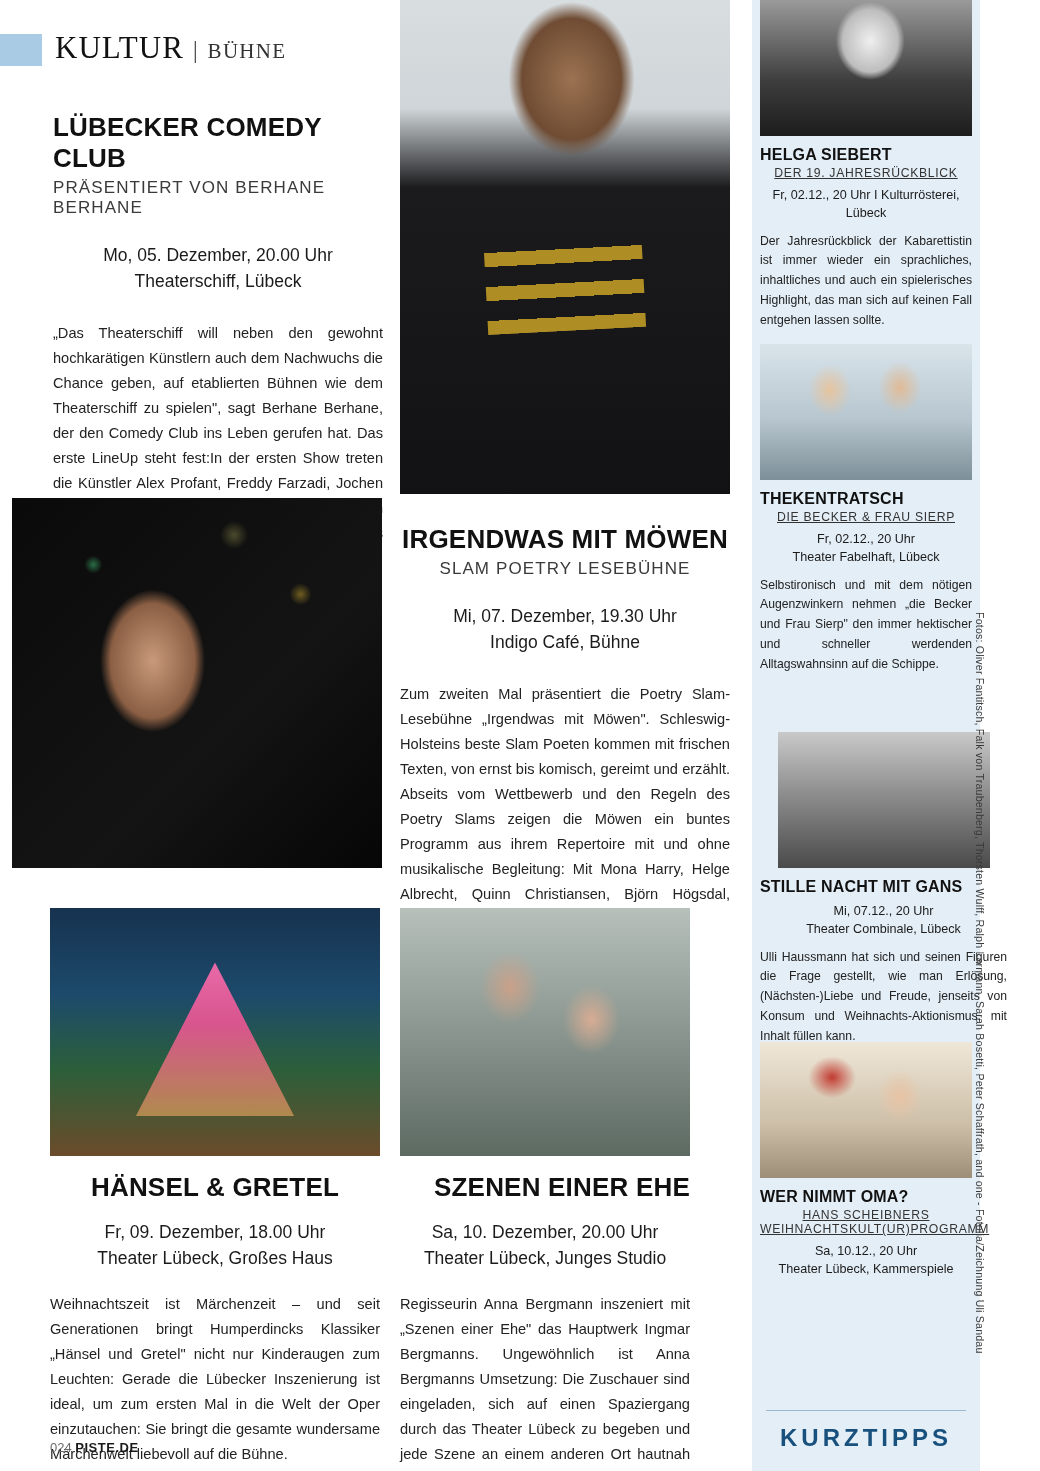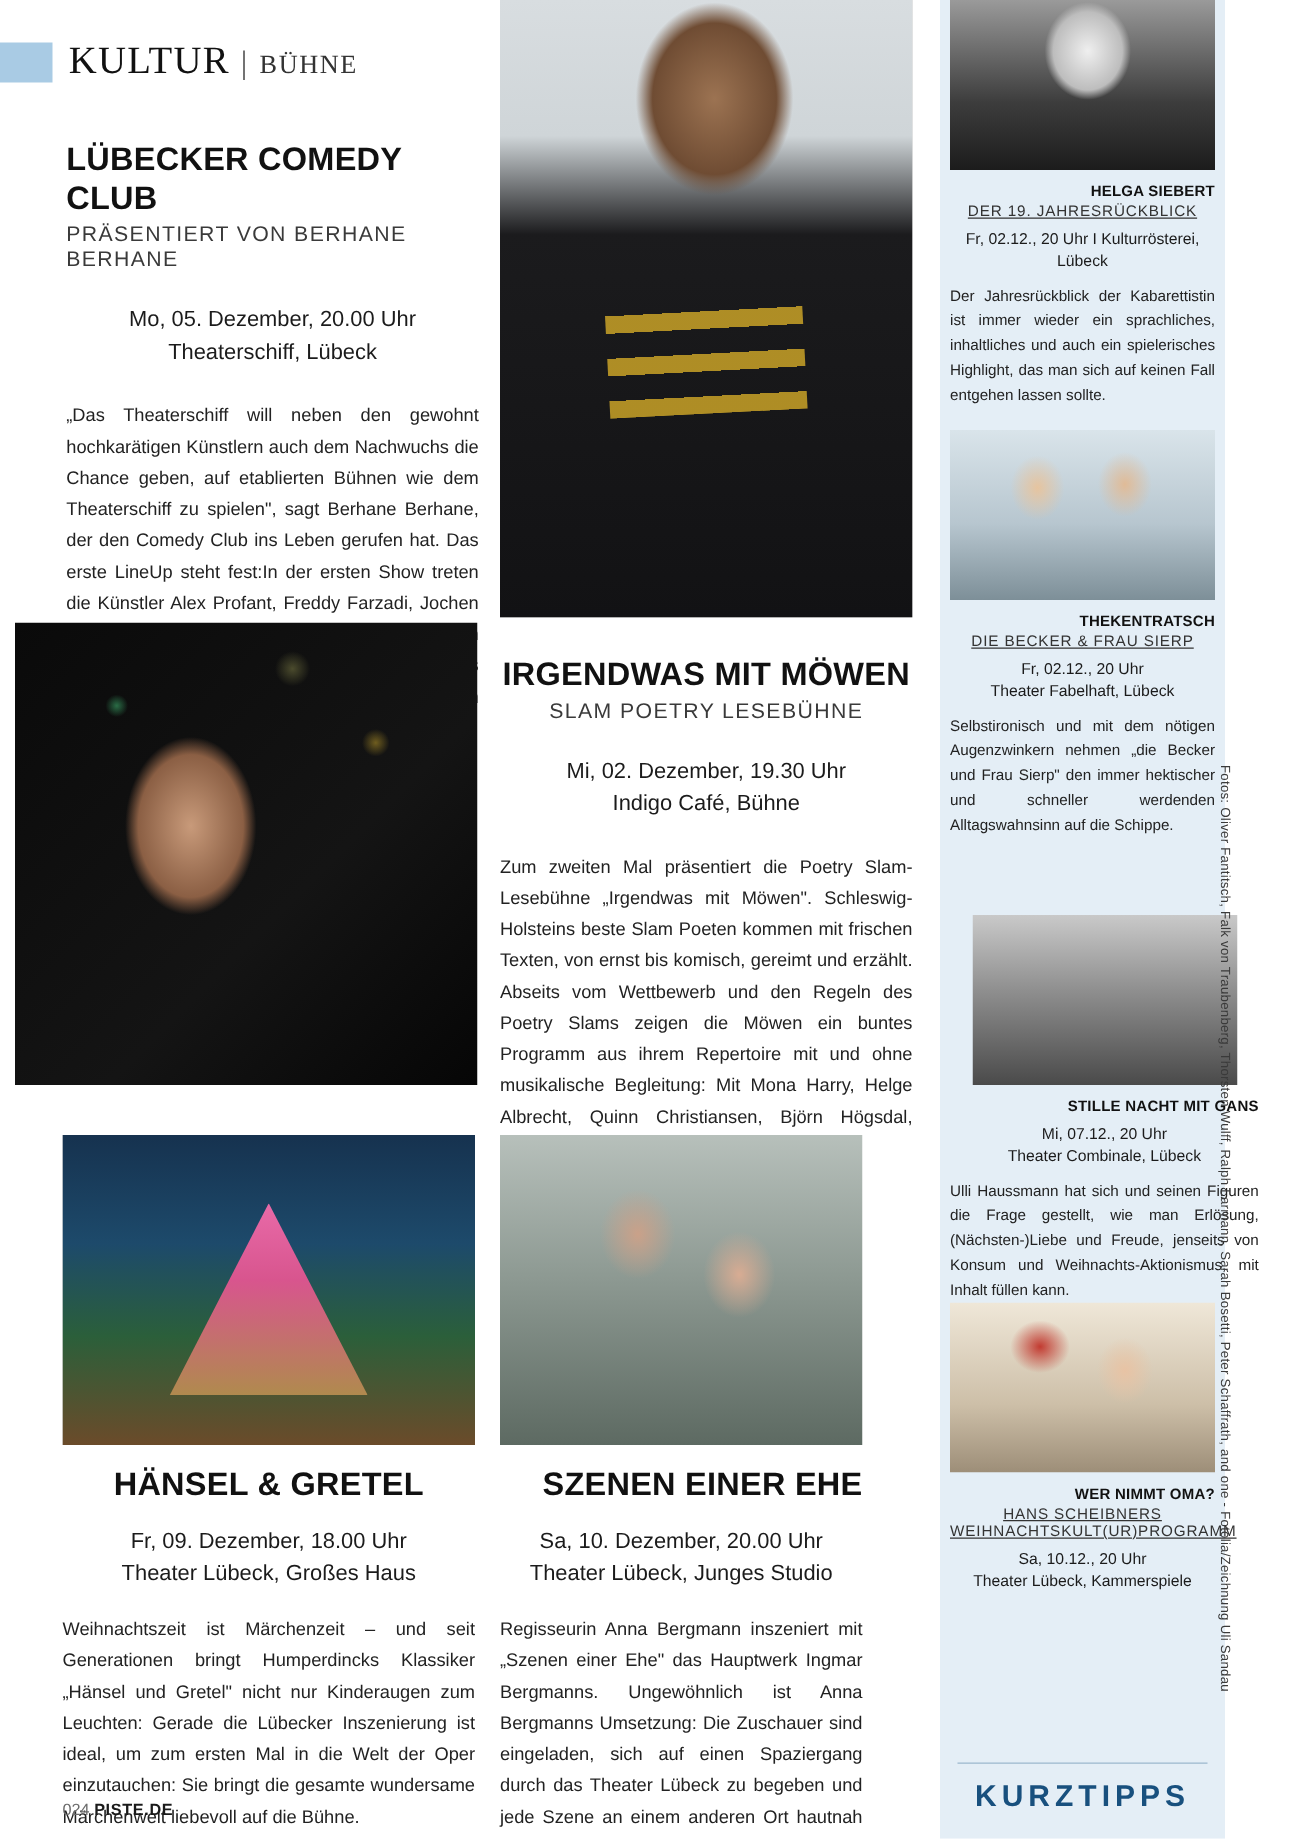--- a/index.html
+++ b/index.html
@@ -104,21 +104,21 @@
   #szenen { left: 400px; top: 1172px; width: 290px; }
   #szenen .h-big { text-align: right; }
   #szenen .when { text-align: center; margin-top: 16px; }
   #szenen .body-text { margin-top: 20px; }
 
   
   .rail { position: absolute; left: 752px; top: 0; width: 228px; height: 1471px; background: #e4eef6; }
   .rail-inner { position: relative; width: 228px; }
   .rail-photo { width: 212px; height: 136px; margin: 0 auto; overflow: hidden; }
   .rail-item { padding: 0 8px; }
-  .rail-title { font-size: 12px; font-weight: bold; text-align: right; color: #111; letter-spacing: .2px; }
+  .rail-title { font-size: 16px; font-weight: bold; text-align: left; color: #111; letter-spacing: .2px; }
   .rail-sub { font-size: 12.2px; text-align: center; letter-spacing: .7px; color: #333; margin-top: 2px; text-decoration: underline; }
   .rail-when { font-size: 12.6px; text-align: center; color: #1b1b1b; margin-top: 6px; line-height: 1.45; }
   .rail-body { font-size: 12.2px; line-height: 1.62; text-align: justify; color: #222; margin-top: 9px; }
 
   .rp1 .ph-inner { width:100%; height:100%; background:
       radial-gradient(ellipse 46px 52px at 52% 30%, #efefef 0%, #bdbdbd 60%, rgba(0,0,0,0) 75%),
       linear-gradient(#9a9a9a, #3d3d3d 60%, #1c1c1c); }
   .rp2 .ph-inner { width:100%; height:100%; background:
       radial-gradient(ellipse 30px 36px at 33% 34%, #e6c49f 0%, rgba(0,0,0,0) 72%),
       radial-gradient(ellipse 30px 36px at 66% 32%, #e0bb97 0%, rgba(0,0,0,0) 72%),
@@ -181,21 +181,21 @@
   </div>
 
   <div class="photo" id="ph-singer">
     <div class="ph-inner"></div>
   </div>
 
   <div class="blk" id="poetry">
     <div class="h-big">IRGENDWAS MIT MÖWEN</div>
     <div class="h-sub">SLAM POETRY LESEBÜHNE</div>
     <div class="when">
-      <div>Mi, 02. Dezember, 19.30 Uhr</div>
+      <div>Mi, 07. Dezember, 19.30 Uhr</div>
       <div>Indigo Café, Bühne</div>
     </div>
     <div class="body-text">Zum zweiten Mal präsentiert die Poetry Slam-Lesebühne „Irgendwas mit Möwen". Schleswig-Holsteins beste Slam Poeten kommen mit frischen Texten, von ernst bis komisch, gereimt und erzählt. Abseits vom Wettbewerb und den Regeln des Poetry Slams zeigen die Möwen ein buntes Programm aus ihrem Repertoire mit und ohne musikalische Begleitung: Mit Mona Harry, Helge Albrecht, Quinn Christiansen, Björn Högsdal, Stefan Schwarck und Anneke an der Gitarre.</div>
   </div>
 
   <div class="photo" id="ph-haensel">
     <div class="ph-inner"></div>
   </div>
 
   <div class="photo" id="ph-szenen">

